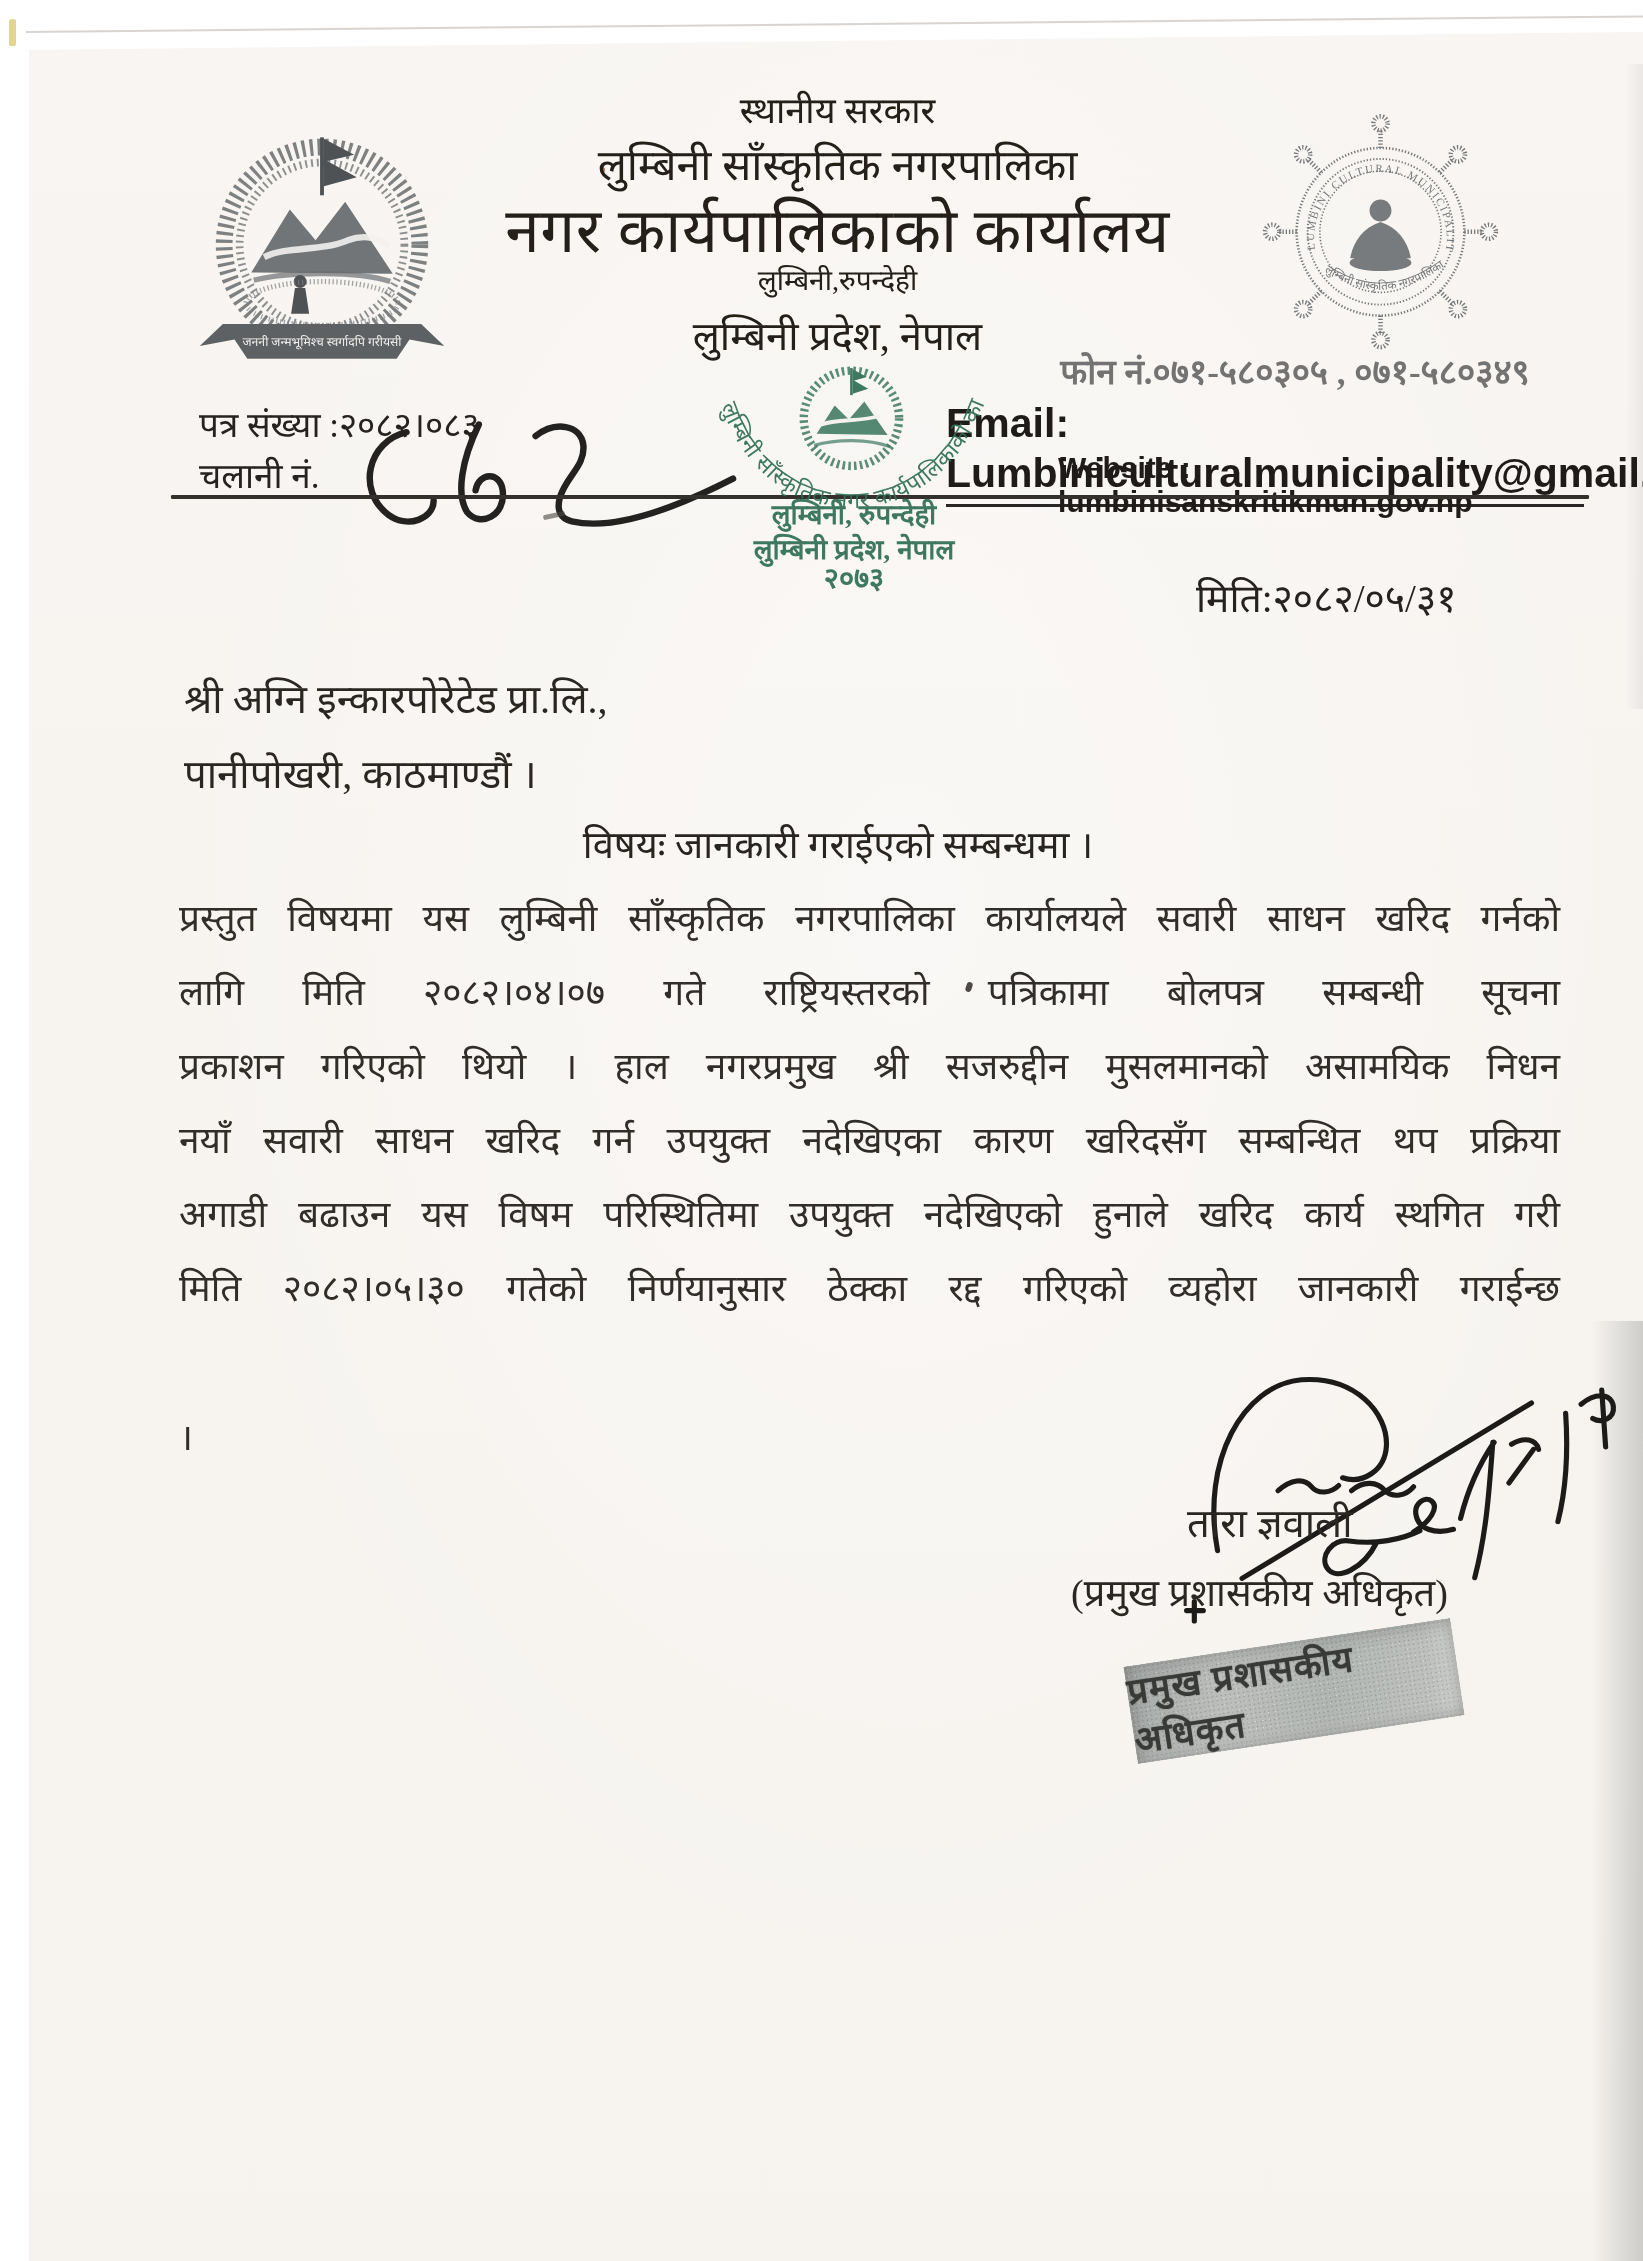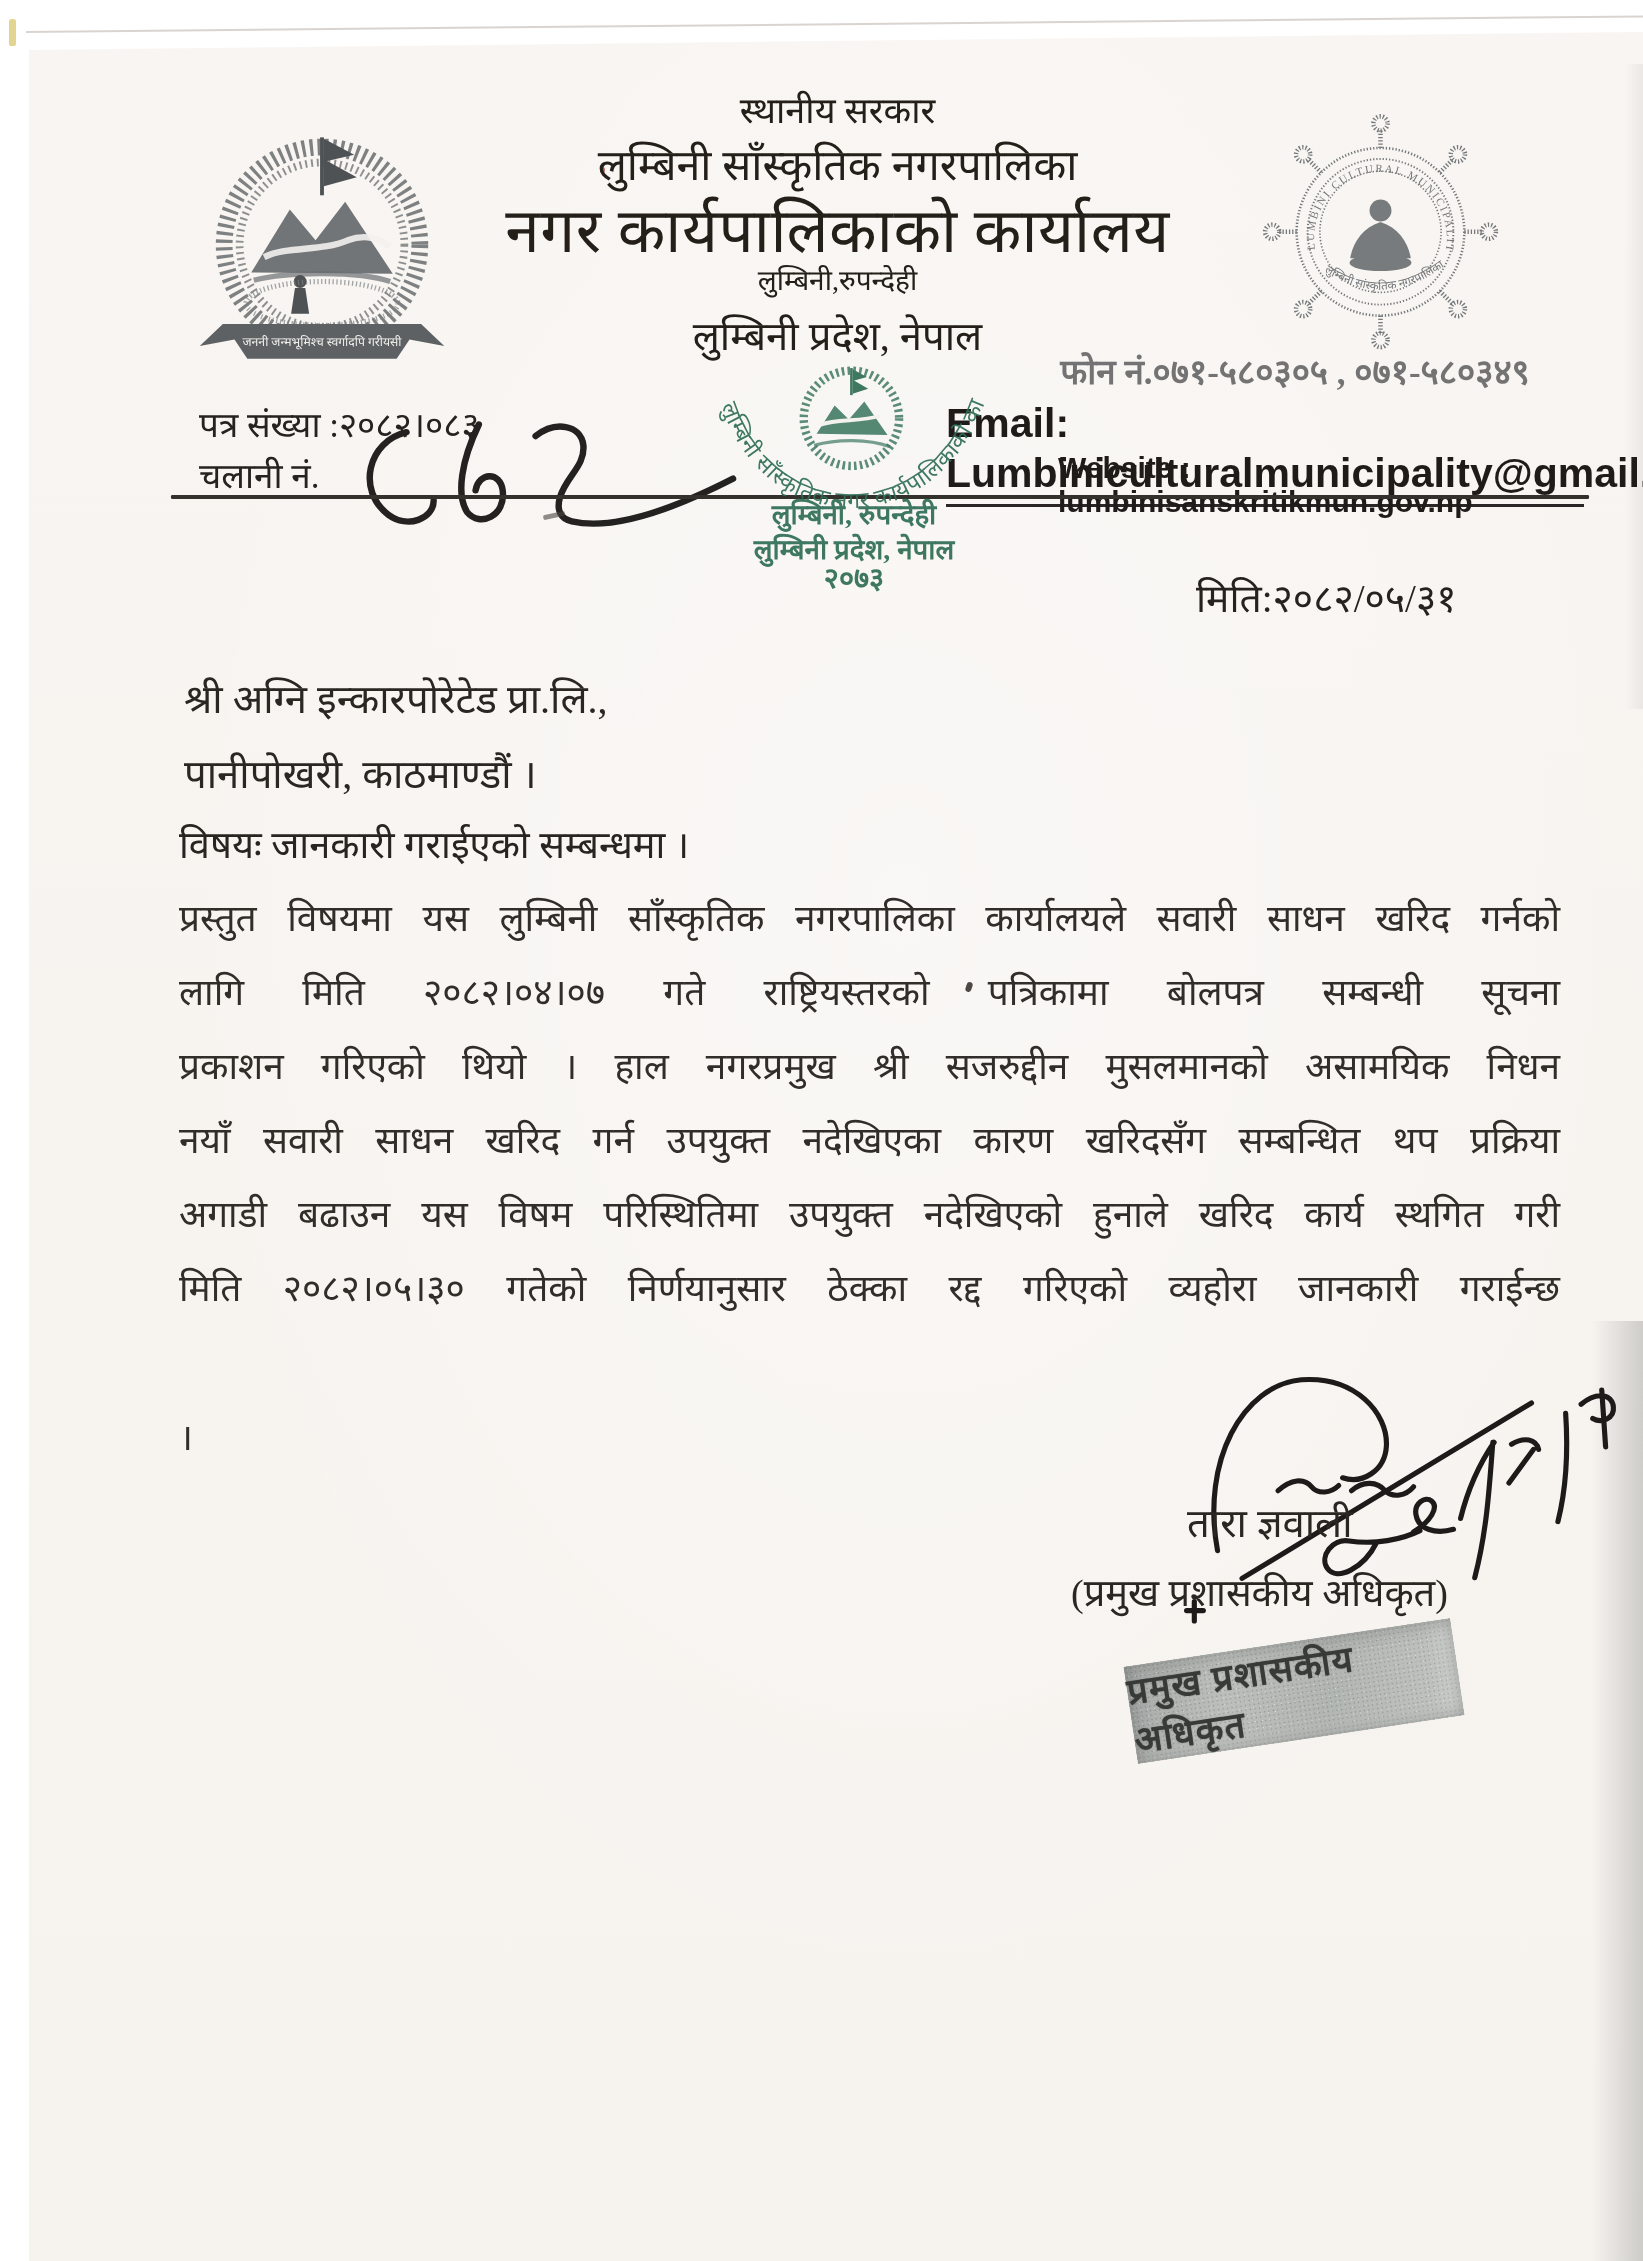--- a/index.html
+++ b/index.html
@@ -36,21 +36,21 @@
   #refno{left:199px;top:400px;font-size:35px;color:#262220;}
   #chalani{left:199px;top:451px;font-size:35px;color:#262220;}
   
   #rule{left:171px;top:495px;width:1418px;height:3.9px;background:#34302c;border-radius:1.3px;}
   
   #date{left:1196px;top:570px;font-size:39px;color:#262220;}
   
   #addr1{left:184px;top:670px;font-size:40px;color:#2a2622;}
   #addr2{left:184px;top:745px;font-size:40px;color:#2a2622;}
   
-  #subject{left:179px;top:817px;width:1318px;text-align:left;font-size:38px;color:#282420;}
+  #subject{left:179px;top:817px;width:1318px;text-align:center;font-size:38px;color:#282420;}
   
   #body{left:179px;top:891px;width:1381px;}
   #body .bline{
     height:74px;font-size:37px;color:#312d29;
     text-align:justify;text-align-last:justify;
   }
   #danda{left:179px;top:1410px;font-size:37px;color:#312d29;}
   
   #sig{left:1180px;top:1354px;width:458px;height:303px;}
   #signame{left:1187px;top:1494px;width:271px;font-size:40px;color:#2a2622;}

